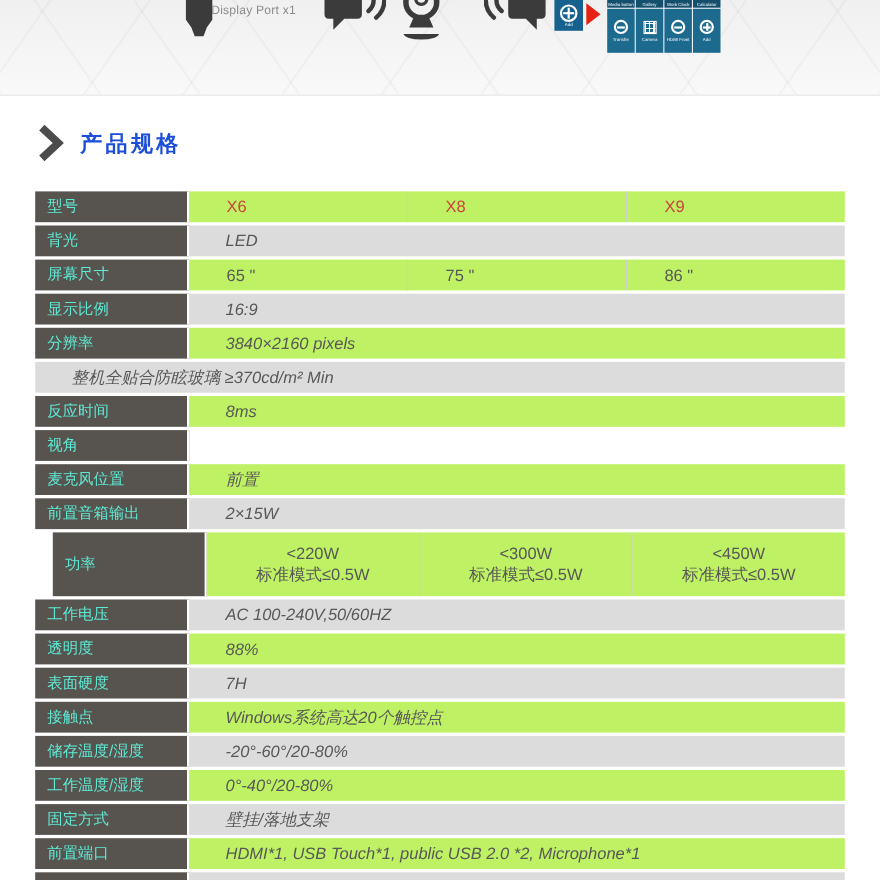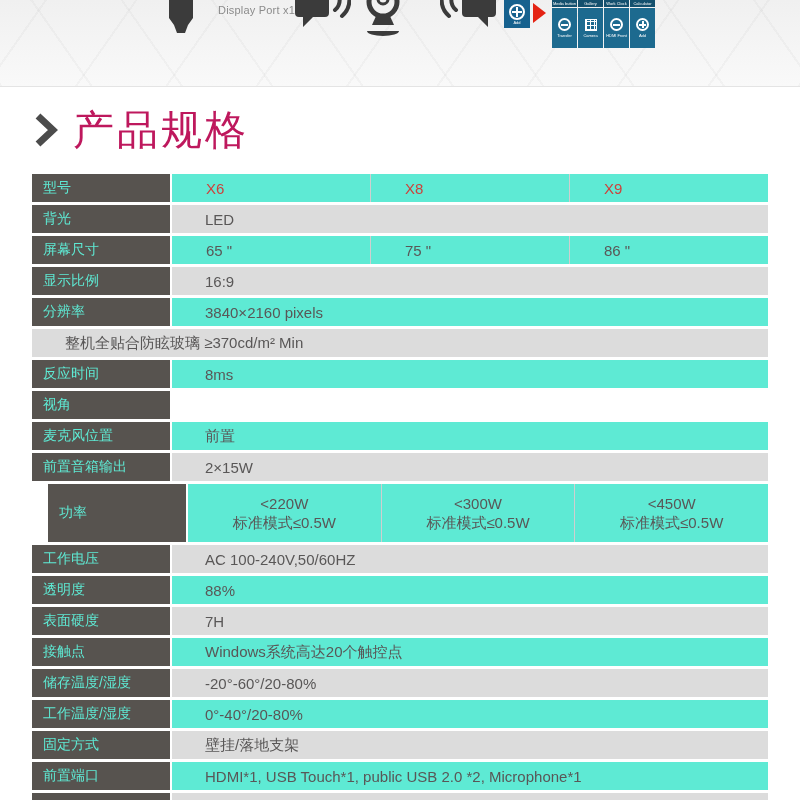--- a/index.html
+++ b/index.html
@@ -5,21 +5,21 @@
   html,body{margin:0;padding:0;width:800px;height:800px;overflow:hidden;background:#fff;
     font-family:"Liberation Sans","DejaVu Sans",sans-serif;}
   
   .banner{position:relative;height:86px;background:linear-gradient(#f0f0f0,#f9f9f9);
     border-bottom:1px solid #e4e4e4;overflow:hidden;}
   .banner::before{content:"";position:absolute;inset:0;
     background:
       repeating-linear-gradient(55deg, rgba(150,150,150,0.07) 0 2px, transparent 2px 74px),
       repeating-linear-gradient(-55deg, rgba(150,150,150,0.07) 0 2px, transparent 2px 74px);}
   .banner *{position:absolute;}
-  .dp-label{left:218px;top:4px;font-size:11px;color:#8b8b8b;letter-spacing:.2px;}
+  .dp-label{left:192px;top:4px;font-size:11px;color:#8b8b8b;letter-spacing:.2px;}
   .dp-plug{left:166px;top:-12px;}
   .speaker-a{left:293px;top:-21px;}
   .webcam{left:360px;top:-6px;}
   .speaker-b{left:440px;top:-21px;transform:scaleX(-1);}
   .add-tile{left:504px;top:-24px;width:26px;height:52px;background:#16618e;
     display:flex;flex-direction:column;align-items:center;justify-content:flex-end;
     padding-bottom:3px;box-sizing:border-box;}
   .add-tile .tile-label{position:static;}
   .arrow-right{left:533px;top:3px;width:0;height:0;border-top:10px solid transparent;
     border-bottom:10px solid transparent;border-left:13px solid #e42313;}
@@ -38,31 +38,31 @@
     height:2px;margin-top:-1px;background:#fff;}
   .circle-icon.plus::after{content:"";position:absolute;left:1px;right:1px;top:50%;
     height:2px;margin-top:-1px;background:#fff;}
   .circle-icon.plus::before{content:"";position:absolute;top:1px;bottom:1px;left:50%;
     width:2px;margin-left:-1px;background:#fff;}
   .grid-glyph{width:12px;height:12px;border:1px solid #fff;box-sizing:border-box;flex:none;
     background-image:repeating-linear-gradient(0deg,#fff 0 1px,transparent 1px 4px),
       repeating-linear-gradient(90deg,#fff 0 1px,transparent 1px 4px);}
   
   .section-header{display:flex;align-items:center;gap:15px;margin:22px 0 0 34px;height:42px;}
-  .section-title{font-size:41px;font-weight:normal;color:#be185d;letter-spacing:3px;}
+  .section-title{font-size:20px;font-weight:bold;color:#1d4ed8;letter-spacing:3px;}
   
   .table{margin:23px 32px 0 32px;}
   .row{display:flex;margin-bottom:3px;height:28px;}
   .row.tall{height:58px;margin-left:16px;}
   .label-cell{width:140px;flex:none;background:#57534f;color:#5eead4;font-size:14px;
     display:flex;align-items:center;padding-left:11px;box-sizing:border-box;
     border-right:2px solid #fff;}
-  .values{flex:1;display:flex;background:#5eead4;font-size:15px;color:#595757;}
+  .values{flex:1;display:flex;background:#bef264;font-size:15px;color:#595757;}
   .row.dark .values{background:#dcdcdc;}
-  .values.span{align-items:center;padding-left:33px;}
+  .values.span{align-items:center;padding-left:33px;font-style:italic;}
   .values.cols .col{flex:1;display:flex;align-items:center;padding-left:34px;
     box-sizing:border-box;white-space:pre-line;}
   .values.cols .col + .col{border-left:1px solid #cfcfcf;}
   .row.tall .values.cols .col{flex-direction:column;justify-content:center;align-items:center;
     padding-left:0;text-align:center;line-height:19px;}
   .row.accent .col{color:#cc423c;}
 </style>
 </head>
 <body>
 

